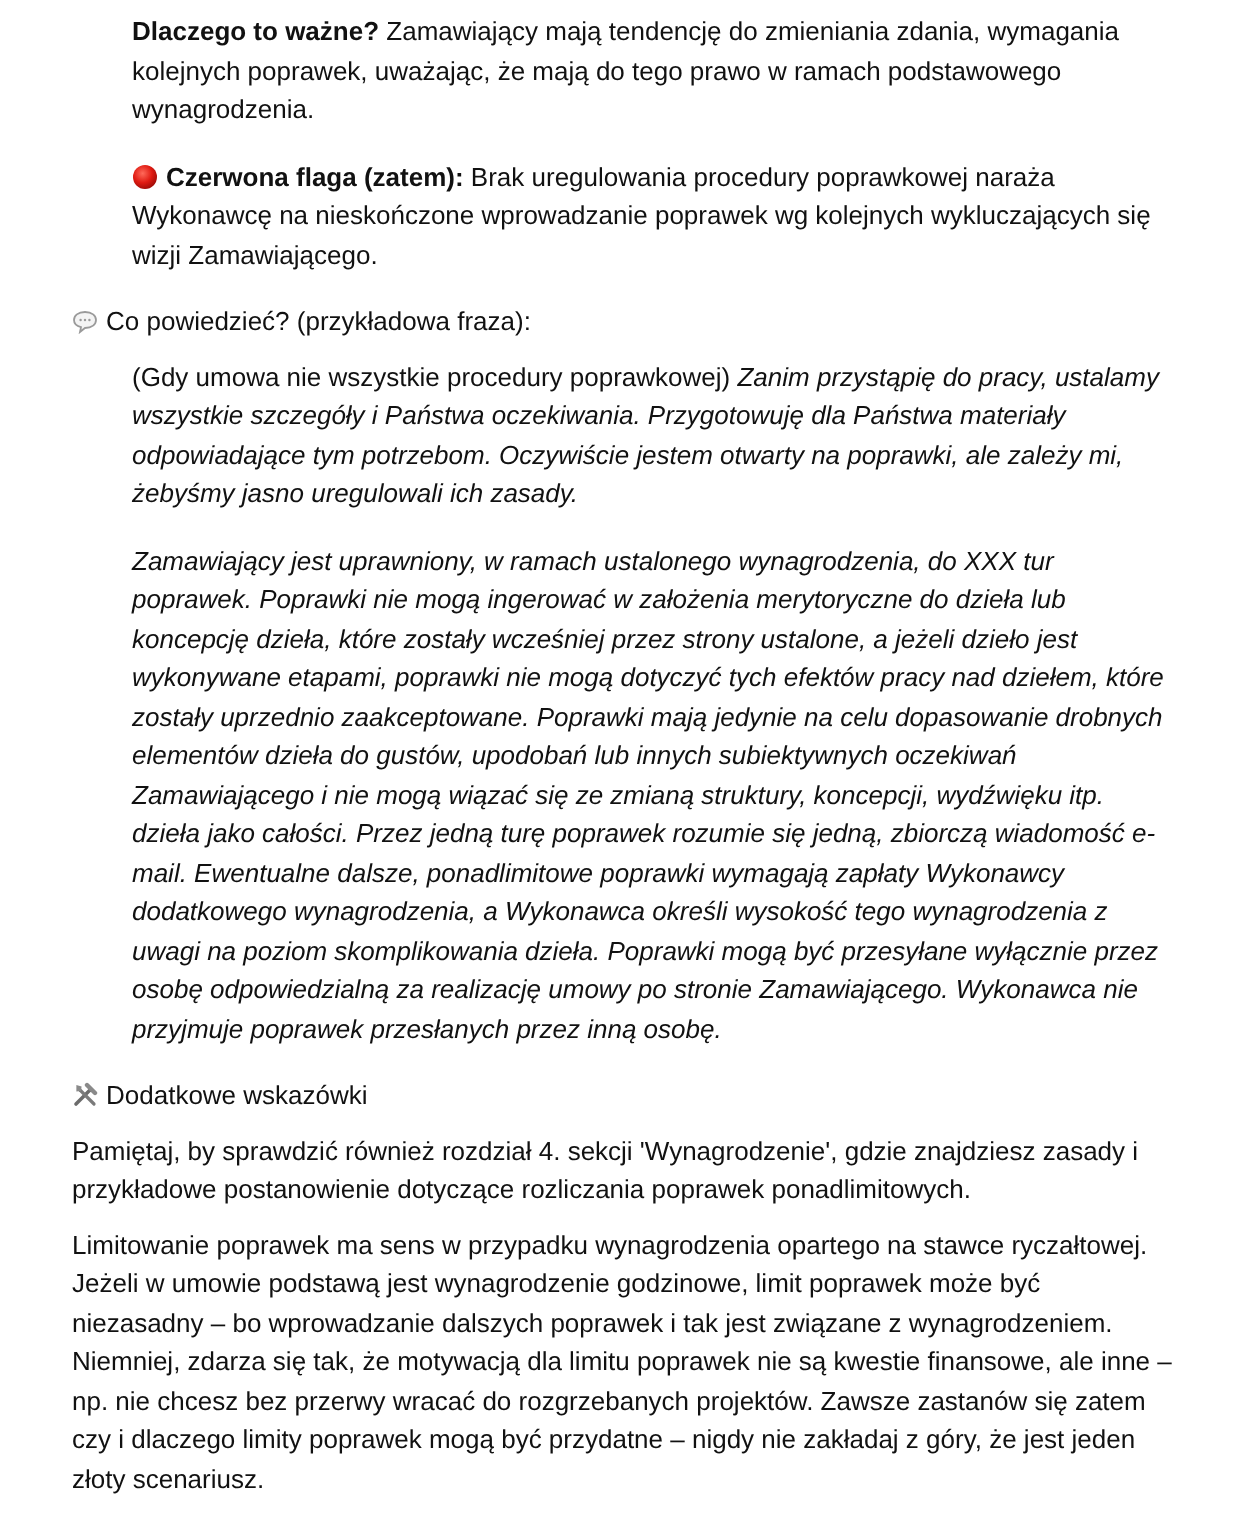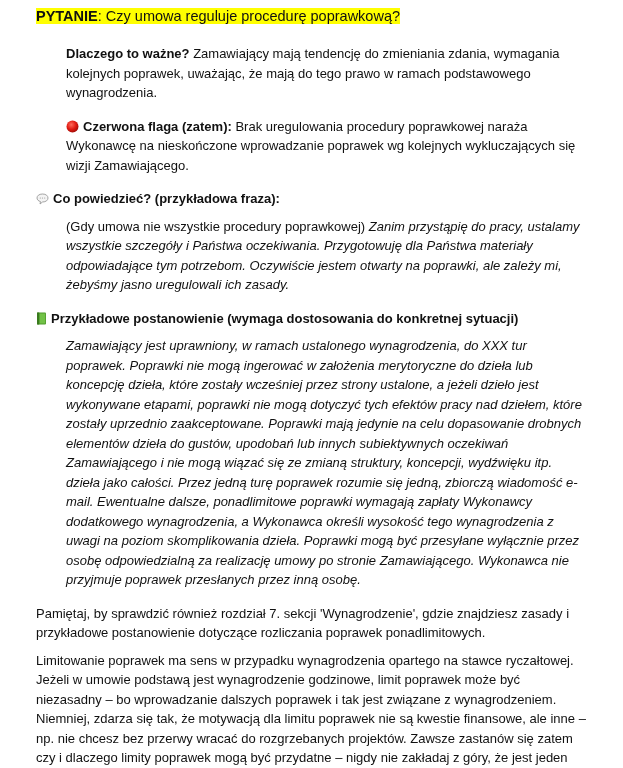--- a/index.html
+++ b/index.html
@@ -12,32 +12,29 @@
   }
   .page { padding: 6px 36px 0 36px; }
   .question { font-size: 14.5px; line-height: 20px; margin: 0 0 18px 0; }
   .question .hl { background: #ffff00; }
   .question b { font-weight: bold; }
   p { margin: 0; }
   .block { margin-bottom: 14px; margin-left: 30px; }
   .block-sm { margin-bottom: 8px; }
   b { font-weight: bold; }
   i { }
-  .heading { font-weight: bold; margin-bottom: 8px; display: flex; align-items: center; }
+  .heading { font-weight: normal; margin-bottom: 8px; display: flex; align-items: center; }
   .ico { display: inline-block; margin-right: 4px; vertical-align: -2px; }
   .ico svg { display: block; }
 </style>
 </head>
 <body>
 
 <div class="page">
 
-  <div class="question">
-    <span class="hl"><b>PYTANIE</b><span>:</span><span> Czy umowa reguluje procedurę poprawkową?</span></span>
-  </div>
 
   <p class="block"><b>Dlaczego to ważne?</b><span> Zamawiający mają tendencję do zmieniania zdania, wymagania kolejnych poprawek, uważając, że mają do tego prawo w ramach podstawowego wynagrodzenia.</span></p>
 
   <p class="block"><span class="ico"><svg width="13" height="13" viewBox="0 0 13 13">
           <defs>
             <radialGradient id="rg" cx="40%" cy="35%" r="65%">
               <stop offset="0%" stop-color="#ff6a5a"></stop>
               <stop offset="60%" stop-color="#e01b12"></stop>
               <stop offset="100%" stop-color="#a50d08"></stop>
             </radialGradient>
@@ -52,30 +49,31 @@
           <circle cx="4.3" cy="5" r="0.6" fill="#999"></circle>
           <circle cx="6.5" cy="5" r="0.6" fill="#999"></circle>
           <circle cx="8.7" cy="5" r="0.6" fill="#999"></circle>
         </svg>
       </span>
       <span>Co powiedzieć? (przykładowa fraza):</span>
     </div>
 
   <p class="block"><span>(Gdy umowa nie wszystkie procedury poprawkowej) </span><i>Zanim przystąpię do pracy, ustalamy wszystkie szczegóły i Państwa oczekiwania. Przygotowuję dla Państwa materiały odpowiadające tym potrzebom. Oczywiście jestem otwarty na poprawki, ale zależy mi, żebyśmy jasno uregulowali ich zasady.</i></p>
 
-  <div class="heading">
-      <span class="ico">
-        <svg width="11" height="13" viewBox="0 0 11 13">
-          <rect x="1" y="0.5" width="9" height="12" rx="1" fill="#4f9a2c"></rect>
-          <rect x="1" y="0.5" width="2.2" height="12" fill="#3a7a1e"></rect>
-          <rect x="3.6" y="1.5" width="5.6" height="10" fill="#72c247"></rect>
-        </svg>
-      </span>
-      <span>Przykładowe postanowienie (wymaga dostosowania do konkretnej sytuacji)</span>
-    </div>
 
   <p class="block"><i>Zamawiający jest uprawniony, w ramach ustalonego wynagrodzenia, do XXX tur poprawek. Poprawki nie mogą ingerować w założenia merytoryczne do dzieła lub koncepcję dzieła, które zostały wcześniej przez strony ustalone, a jeżeli dzieło jest wykonywane etapami, poprawki nie mogą dotyczyć tych efektów pracy nad dziełem, które zostały uprzednio zaakceptowane. Poprawki mają jedynie na celu dopasowanie drobnych elementów dzieła do gustów, upodobań lub innych subiektywnych oczekiwań Zamawiającego i nie mogą wiązać się ze zmianą struktury, koncepcji, wydźwięku itp. dzieła jako całości. Przez jedną turę poprawek rozumie się jedną, zbiorczą wiadomość e-mail. Ewentualne dalsze, ponadlimitowe poprawki wymagają zapłaty Wykonawcy dodatkowego wynagrodzenia, a Wykonawca określi wysokość tego wynagrodzenia z uwagi na poziom skomplikowania dzieła. Poprawki mogą być przesyłane wyłącznie przez osobę odpowiedzialną za realizację umowy po stronie Zamawiającego. Wykonawca nie przyjmuje poprawek przesłanych przez inną osobę.</i></p>
 
+  <div class="heading">
+      <span class="ico">
+        <svg width="13" height="13" viewBox="0 0 13 13">
+          <path d="M2 11 L9 4" stroke="#6b6b6b" stroke-width="1.8" stroke-linecap="round"></path>
+          <path d="M7.5 1.5 L11.5 5.5" stroke="#8a8a8a" stroke-width="2.2" stroke-linecap="round"></path>
+          <path d="M11 11 L4 4" stroke="#7a7a7a" stroke-width="1.6" stroke-linecap="round"></path>
+          <path d="M2.2 1.5 L4.8 2.2 L4.5 4.5 L2.2 4.8 Z" fill="#8a8a8a"></path>
+        </svg>
+      </span>
+      <span>Dodatkowe wskazówki</span>
+    </div>
 
-  <p class="block-sm">Pamiętaj, by sprawdzić również rozdział 7. sekcji 'Wynagrodzenie', gdzie znajdziesz zasady i przykładowe postanowienie dotyczące rozliczania poprawek ponadlimitowych.</p>
+  <p class="block-sm">Pamiętaj, by sprawdzić również rozdział 4. sekcji 'Wynagrodzenie', gdzie znajdziesz zasady i przykładowe postanowienie dotyczące rozliczania poprawek ponadlimitowych.</p>
   <p class="block-sm">Limitowanie poprawek ma sens w przypadku wynagrodzenia opartego na stawce ryczałtowej. Jeżeli w umowie podstawą jest wynagrodzenie godzinowe, limit poprawek może być niezasadny – bo wprowadzanie dalszych poprawek i tak jest związane z wynagrodzeniem. Niemniej, zdarza się tak, że motywacją dla limitu poprawek nie są kwestie finansowe, ale inne – np. nie chcesz bez przerwy wracać do rozgrzebanych projektów. Zawsze zastanów się zatem czy i dlaczego limity poprawek mogą być przydatne – nigdy nie zakładaj z góry, że jest jeden złoty scenariusz.</p>
 
 </div>
 
 </body></html>

